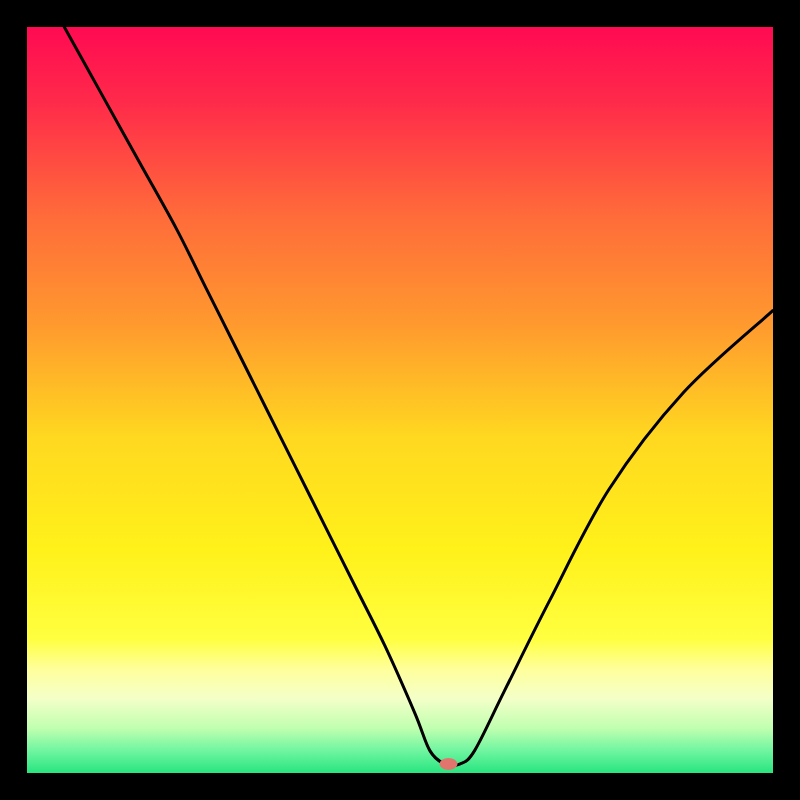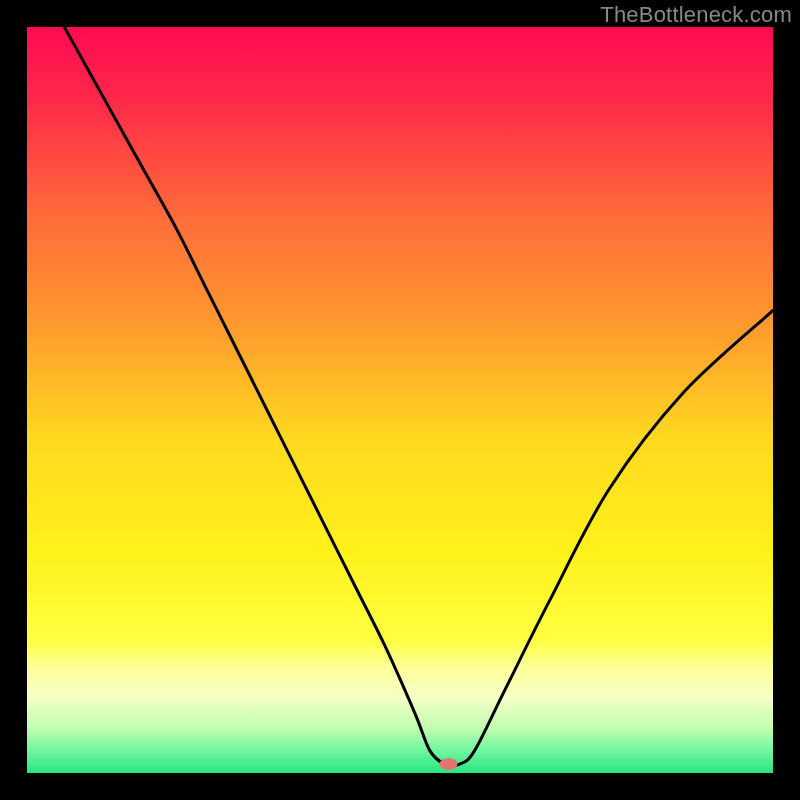--- a/index.html
+++ b/index.html
@@ -58,14 +58,13 @@
             <stop offset="94.00%" stop-color="#c0ffb0"></stop>
             <stop offset="97.00%" stop-color="#70f5a0"></stop>
             <stop offset="100.00%" stop-color="#27e57f"></stop>
           </linearGradient>
       </defs>
       <rect id="bg-rect" x="0" y="0" width="746" height="746" fill="url(#bg-grad)"></rect>
       <path id="curve-path" fill="none" stroke="#000000" stroke-width="3" stroke-linejoin="round" stroke-linecap="round" d="M 37.30 0.00 C 43.52 11.19, 62.17 44.76, 74.60 67.14 C 87.03 89.52, 99.47 111.90, 111.90 134.28 C 124.33 156.66, 138.01 180.28, 149.20 201.42 C 160.39 222.56, 169.09 241.21, 179.04 261.10 C 188.99 280.99, 198.93 300.89, 208.88 320.78 C 218.83 340.67, 228.77 360.57, 238.72 380.46 C 248.67 400.35, 258.61 420.25, 268.56 440.14 C 278.51 460.03, 288.45 479.93, 298.40 499.82 C 308.35 519.71, 318.29 539.61, 328.24 559.50 C 338.19 579.39, 348.13 598.04, 358.08 619.18 C 368.03 640.32, 380.46 668.91, 387.92 686.32 C 395.38 703.73, 397.87 715.17, 402.84 723.62 C 407.81 732.07, 412.79 734.81, 417.76 737.05 C 422.73 739.29, 427.71 739.29, 432.68 737.05 C 437.65 734.81, 440.14 735.80, 447.60 723.62 C 455.06 711.44, 465.01 688.81, 477.44 663.94 C 489.87 639.07, 504.79 607.99, 522.20 574.42 C 539.61 540.85, 559.50 497.33, 581.88 462.52 C 604.26 427.71, 629.13 395.38, 656.48 365.54 C 683.83 335.70, 731.08 297.16, 746.00 283.48"></path>
       <ellipse id="marker-dot" rx="9" ry="6" cx="421.49" cy="737.05" fill="#e2746e"></ellipse>
     </svg>
   </div>
-  <div class="watermark">TheBottleneck.com</div>
 </div>
 
 </body></html>

